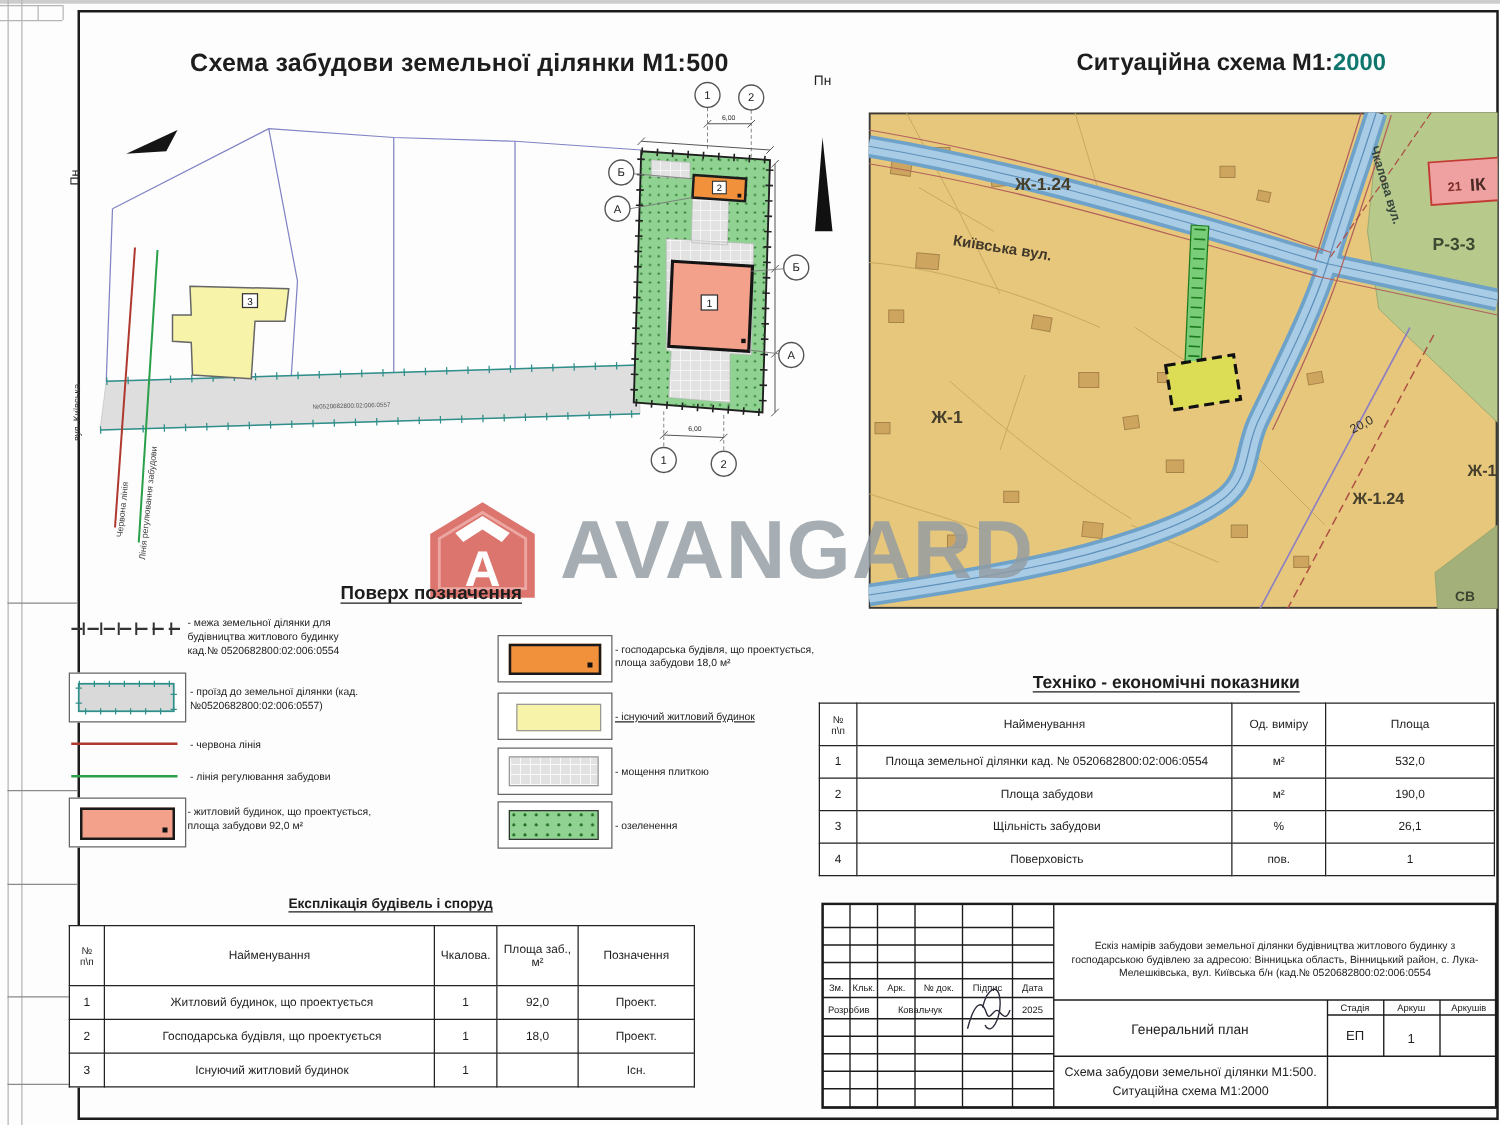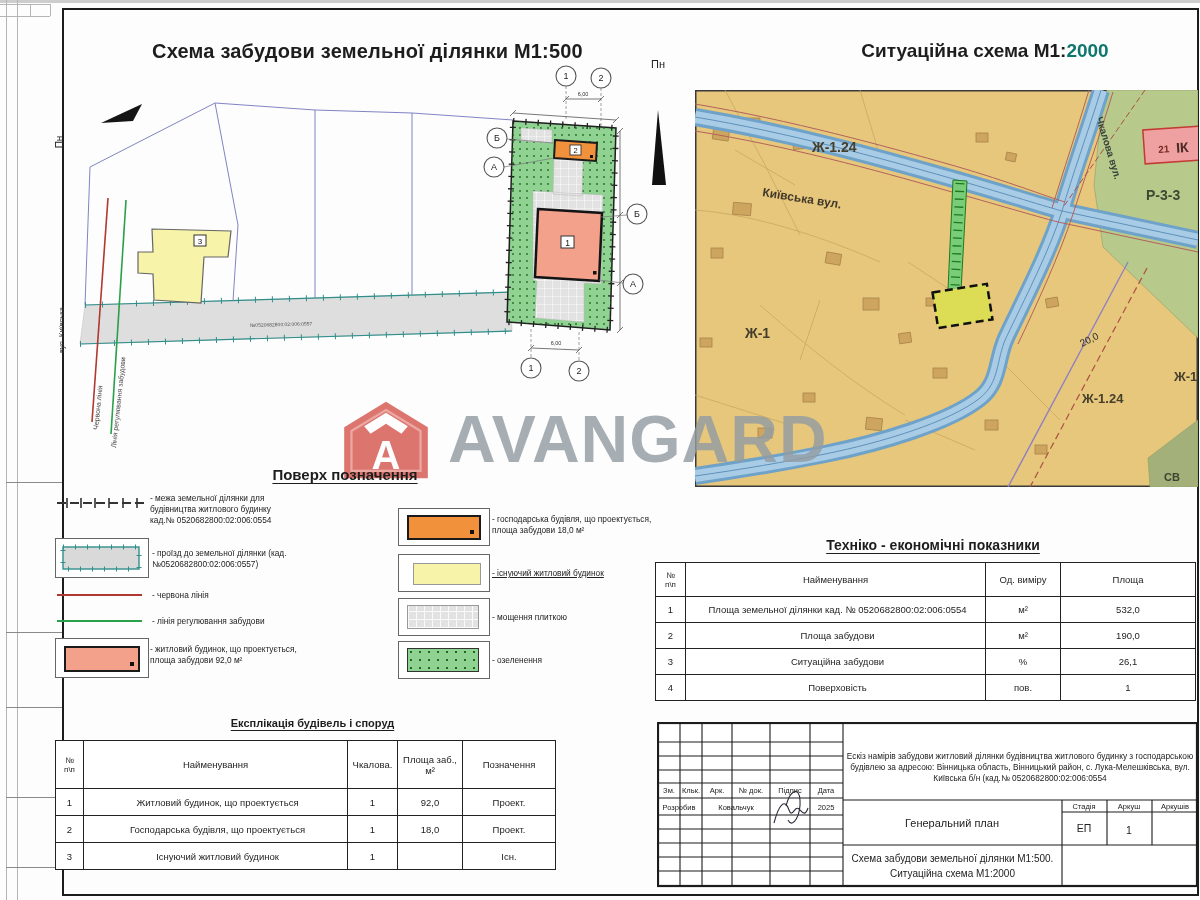--- a/index.html
+++ b/index.html
@@ -316,21 +316,21 @@
       <td>532,0</td>
     </tr>
     <tr>
       <td>2</td>
       <td class="left">Площа забудови</td>
       <td>м²</td>
       <td>190,0</td>
     </tr>
     <tr>
       <td>3</td>
-      <td class="left">Ситуаційна забудови</td>
+      <td class="left">Щільність забудови</td>
       <td>%</td>
       <td>26,1</td>
     </tr>
     <tr>
       <td>4</td>
       <td class="left">Поверховість</td>
       <td>пов.</td>
       <td>1</td>
     </tr>
   </tbody>
@@ -401,17 +401,17 @@
     <path d="M774,823 C779,804 785,798 789,810 C792,819 795,805 799,809 C802,812 805,817 808,808 M786,806 C790,790 799,786 800,800 C801,814 793,830 788,820" stroke="#2a2a3a" stroke-width="1.1" fill="none"></path>
     <text x="952" y="827" font-size="11" text-anchor="middle" fill="#222">Генеральний план</text>
     <g font-size="7.5" text-anchor="middle" fill="#222">
       <text x="1084" y="809">Стадія</text>
       <text x="1129" y="809">Аркуш</text>
       <text x="1175" y="809">Аркушів</text>
     </g>
     <text x="1084" y="832" font-size="10.5" text-anchor="middle" fill="#222">ЕП</text>
     <text x="1129" y="834" font-size="10.5" text-anchor="middle" fill="#222">1</text>
   </svg>
-  <div class="abs desc" style="left:846px;top:751px;width:348px;">Ескіз намірів забудови житловий ділянки будівництва житлового будинку з господарською будівлею за адресою: Вінницька область, Вінницький район, с. Лука-Мелешківська, вул. Київська б/н (кад.№ 0520682800:02:006:0554</div>
+  <div class="abs desc" style="left:846px;top:751px;width:348px;">Ескіз намірів забудови земельної ділянки будівництва житлового будинку з господарською будівлею за адресою: Вінницька область, Вінницький район, с. Лука-Мелешківська, вул. Київська б/н (кад.№ 0520682800:02:006:0554</div>
   <div class="abs scheme-cell" style="left:846px;top:851px;width:213px;">Схема забудови земельної ділянки М1:500.
 Ситуаційна схема М1:2000</div>
 
 </div>
 
 </body></html>

